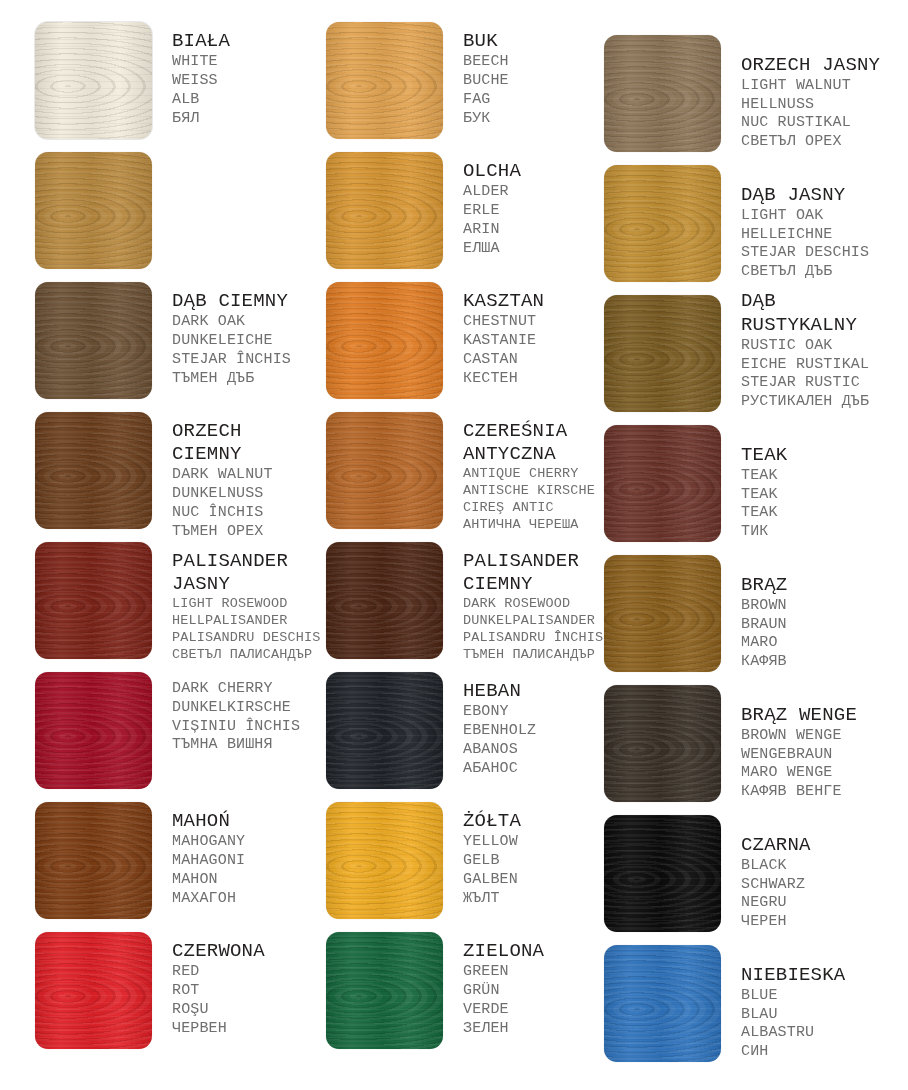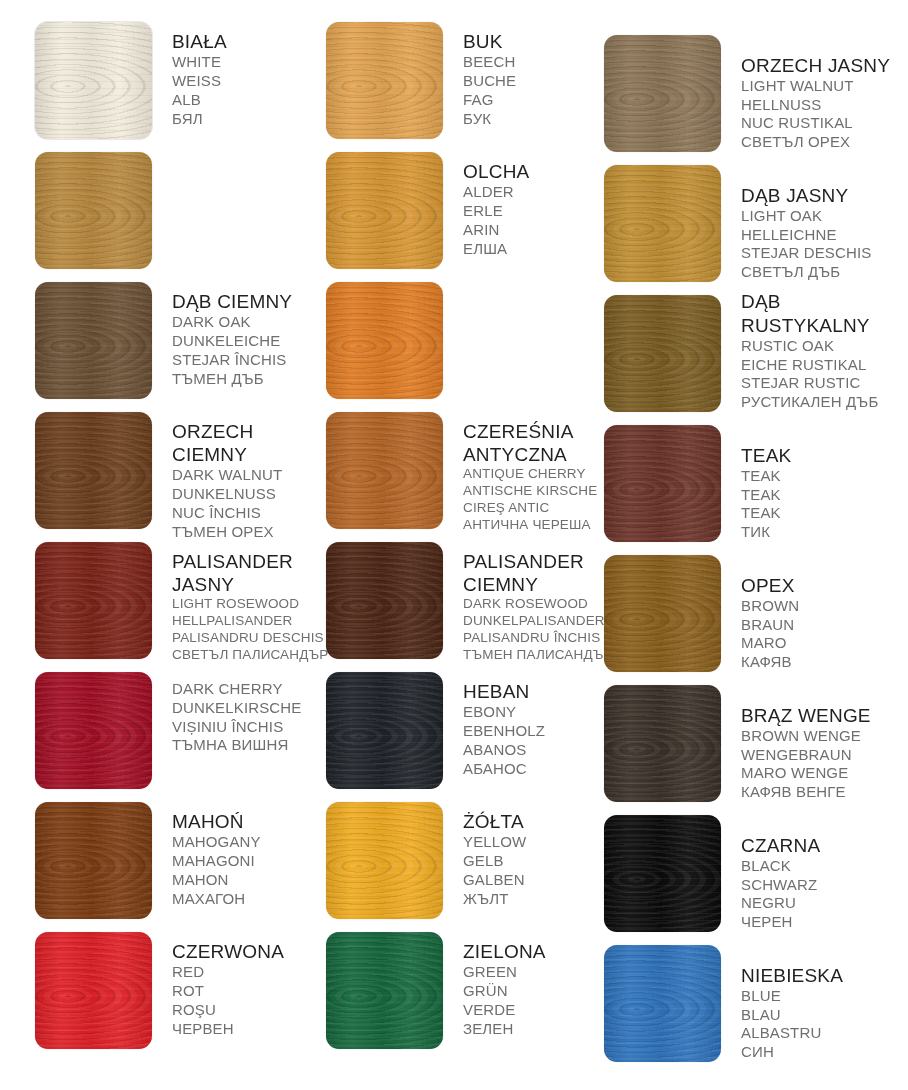--- a/index.html
+++ b/index.html
@@ -14,20 +14,21 @@
     -webkit-font-smoothing: antialiased;
     overflow: hidden;
   }
 
   #color-chart {
     width: 908px;
     height: 1090px;
     position: relative;
     box-sizing: border-box;
     padding: 22px 0 0 0;
+    font-family: Liberation Mono, monospace;
   }
 
   .chart-row {
     display: flex;
     width: 908px;
     height: 130px;
     box-sizing: border-box;
   }
 
   .swatch-cell {
@@ -220,20 +221,27 @@
           <div class="label-sub">STEJAR ÎNCHIS</div>
           <div class="label-sub">ТЪМЕН ДЪБ</div>
         </div>
       </div>
       <div class="swatch-cell col-2">
         <div class="swatch" style="background: rgb(224, 123, 35);">
           <div class="grain-a"></div>
           <div class="grain-b"></div>
           <div class="grain-c"></div>
         </div>
+        <div class="labels">
+          <div class="label-primary">KASZTAN</div>
+          <div class="label-sub">CHESTNUT</div>
+          <div class="label-sub">KASTANIE</div>
+          <div class="label-sub">CASTAN</div>
+          <div class="label-sub">КЕСТЕН</div>
+        </div>
       </div>
       <div class="swatch-cell col-3">
         <div class="swatch" style="background: rgb(122, 92, 34);">
           <div class="grain-a"></div>
           <div class="grain-b"></div>
           <div class="grain-c"></div>
         </div>
         <div class="labels">
           <div class="label-primary">DĄB
 RUSTYKALNY</div>
@@ -321,21 +329,21 @@
           <div class="label-sub">ТЪМЕН ПАЛИСАНДЪР</div>
         </div>
       </div>
       <div class="swatch-cell col-3">
         <div class="swatch" style="background: rgb(138, 95, 28);">
           <div class="grain-a"></div>
           <div class="grain-b"></div>
           <div class="grain-c"></div>
         </div>
         <div class="labels">
-          <div class="label-primary">ОРЕХ</div>
+          <div class="label-primary">BRĄZ</div>
           <div class="label-sub">BROWN</div>
           <div class="label-sub">BRAUN</div>
           <div class="label-sub">MARO</div>
           <div class="label-sub">КАФЯВ</div>
         </div>
       </div>
     </div>
     <div class="chart-row">
       <div class="swatch-cell col-1">
         <div class="swatch" style="background: rgb(163, 13, 36);">

